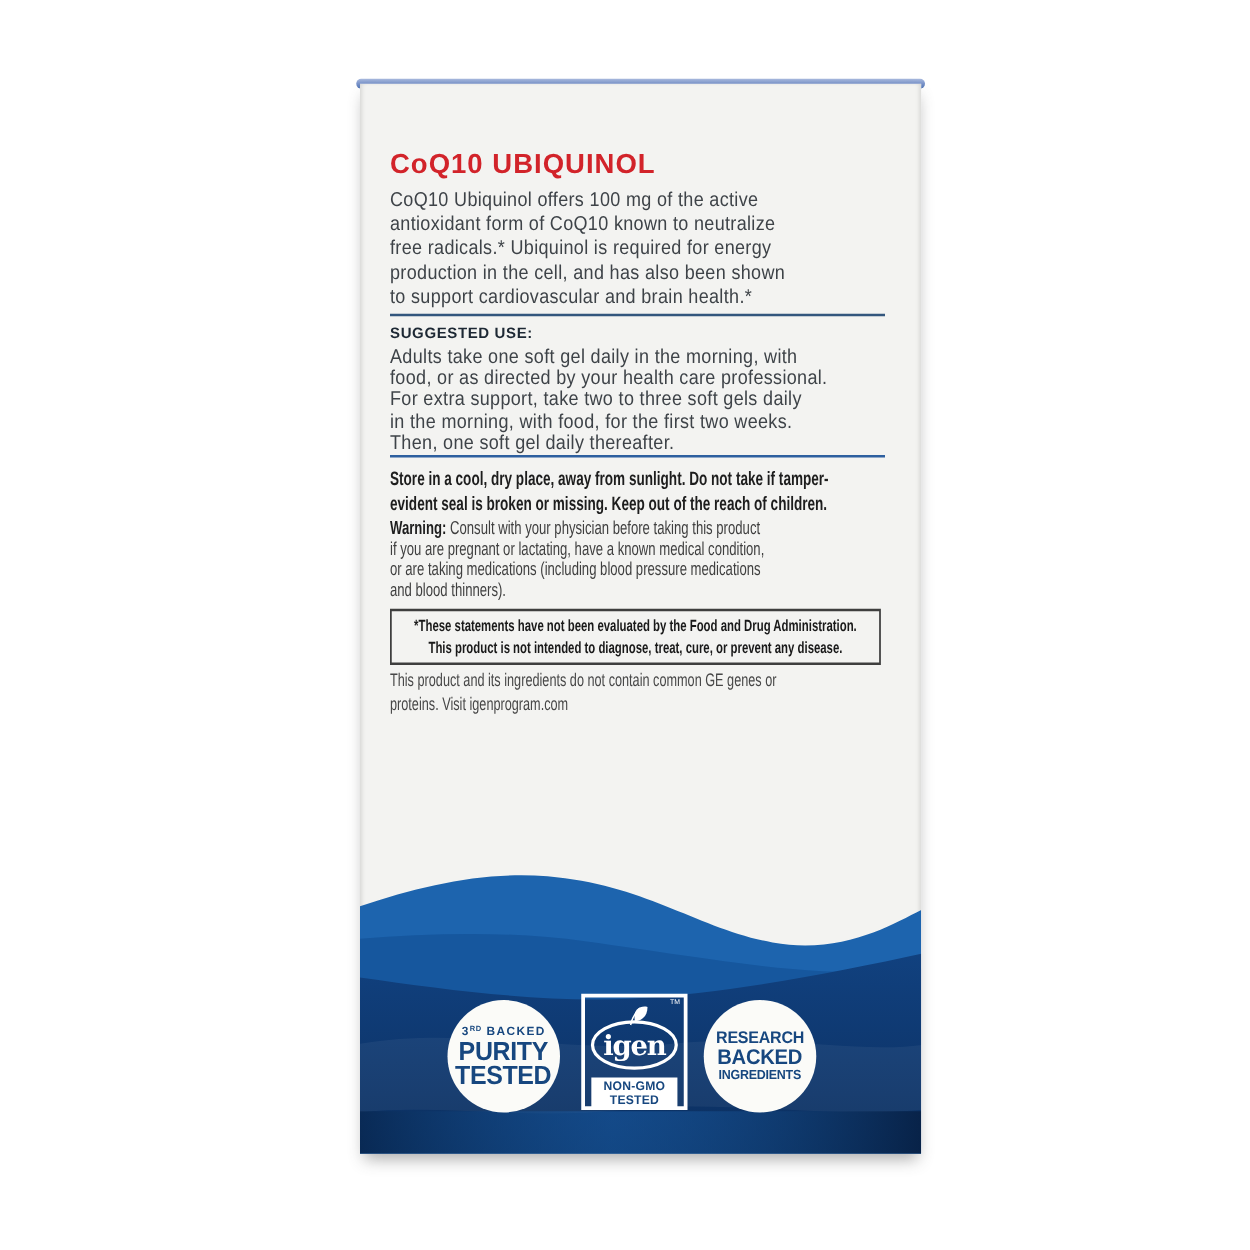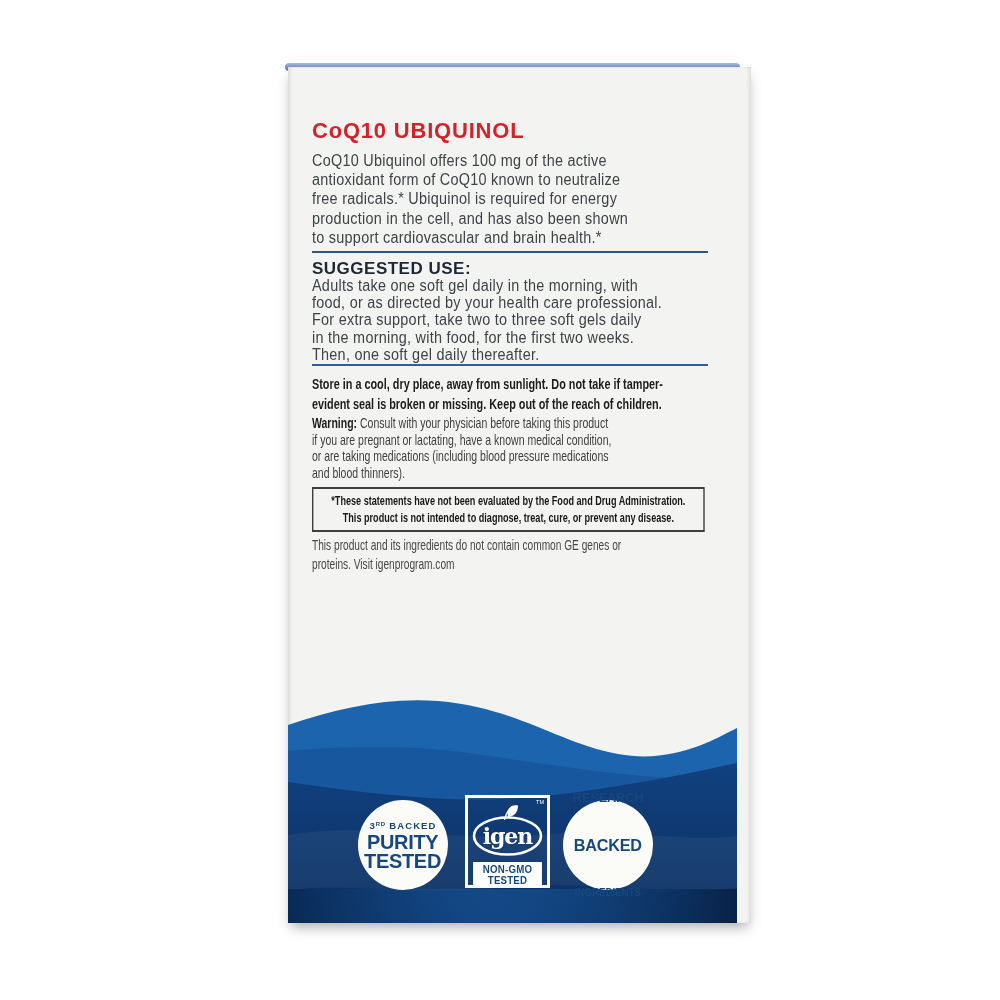--- a/index.html
+++ b/index.html
@@ -15,39 +15,38 @@
     background:linear-gradient(#a9bade 0%, #7e97cc 45%, #4f74b5 100%);
   }
   .box {
     position:absolute; left:288px; top:67px; width:449px; height:856px;
     background:#f3f3f1;
     box-shadow:
       inset 3px 0 4px -2px rgba(0,0,0,0.14),
       inset -3px 0 4px -2px rgba(0,0,0,0.14),
       0 7px 12px -3px rgba(70,70,70,0.45);
     overflow:hidden;
-    padding-left:14px;
   }
   .col { position:absolute; left:24px; width:398px; }
 
   .title {
     top:51px; color:#d2232a; font-size:22px; font-weight:bold;
     letter-spacing:0.8px;
   }
   .geo {
     color:#3e4348; font-size:16px; line-height:19.2px; letter-spacing:0.3px;
     white-space:pre-line; width:442px;
     transform:scaleX(0.9); transform-origin:0 0;
   }
   .desc { top:84px; }
   .rule { position:absolute; left:24px; width:396px; height:2px; }
   .rule1 { top:184px; background:#33567d; }
   .rule2 { top:297px; background:#2d5f9f; }
   .sug-label {
-    top:192px; color:#1d2834; font-size:17px; font-weight:bold;
+    top:192px; color:#1d2834; font-size:12px; font-weight:bold;
     letter-spacing:0.5px;
   }
   .sug-text { top:210px; line-height:17.2px; }
   .cond {
     white-space:pre-line; width:570px;
     transform:scaleX(0.7); transform-origin:0 0;
   }
   .store {
     top:307px; color:#1d1d1d; font-size:15.5px; font-weight:bold;
     line-height:19.5px;
@@ -67,21 +66,21 @@
   
   .waves { position:absolute; left:0; top:616px; width:449px; height:240px; }
 
   
   .badge-circle {
     position:absolute; width:90px; height:90px; border-radius:50%;
     background:#fbfbf8; color:#17477f; text-align:center;
     display:flex; flex-direction:column; align-items:center; justify-content:center;
   }
   .purity { left:70px; top:733px; }
-  .research { left:275px; top:733px;gap:32px; }
+  .research { left:275px; top:733px; }
   .p-line1 { font-size:9.5px; font-weight:bold; letter-spacing:1.1px; margin-bottom:1px; }
   .p-sup { font-size:6px; position:relative; top:-3px; letter-spacing:0.5px; }
   .p-big { font-size:21px; font-weight:bold; line-height:19px; letter-spacing:-0.3px; transform:scaleX(0.95); }
   .r-line1 { font-size:13.5px; font-weight:bold; line-height:14px; letter-spacing:-0.2px; transform:scaleX(0.95); }
   .r-line2 { font-size:17px; font-weight:bold; line-height:17px; letter-spacing:-0.2px; transform:scaleX(0.95); }
   .r-line3 { font-size:10.5px; font-weight:bold; line-height:13px; letter-spacing:-0.2px; transform:scaleX(0.95); }
 
   .igen-badge {
     position:absolute; left:177px; top:728px; width:85px; height:93px;
     border:3px solid #ffffff; box-sizing:border-box;

